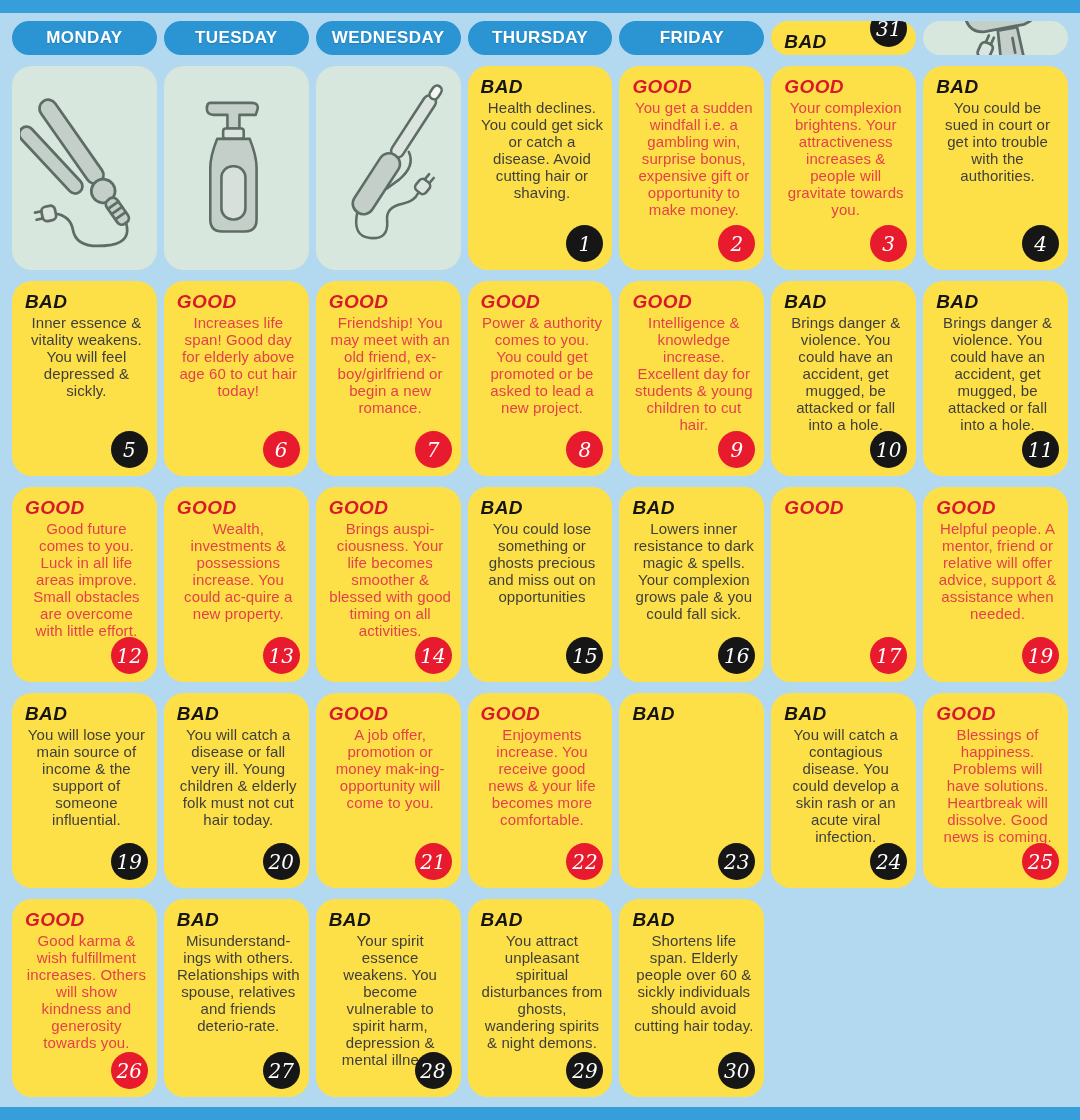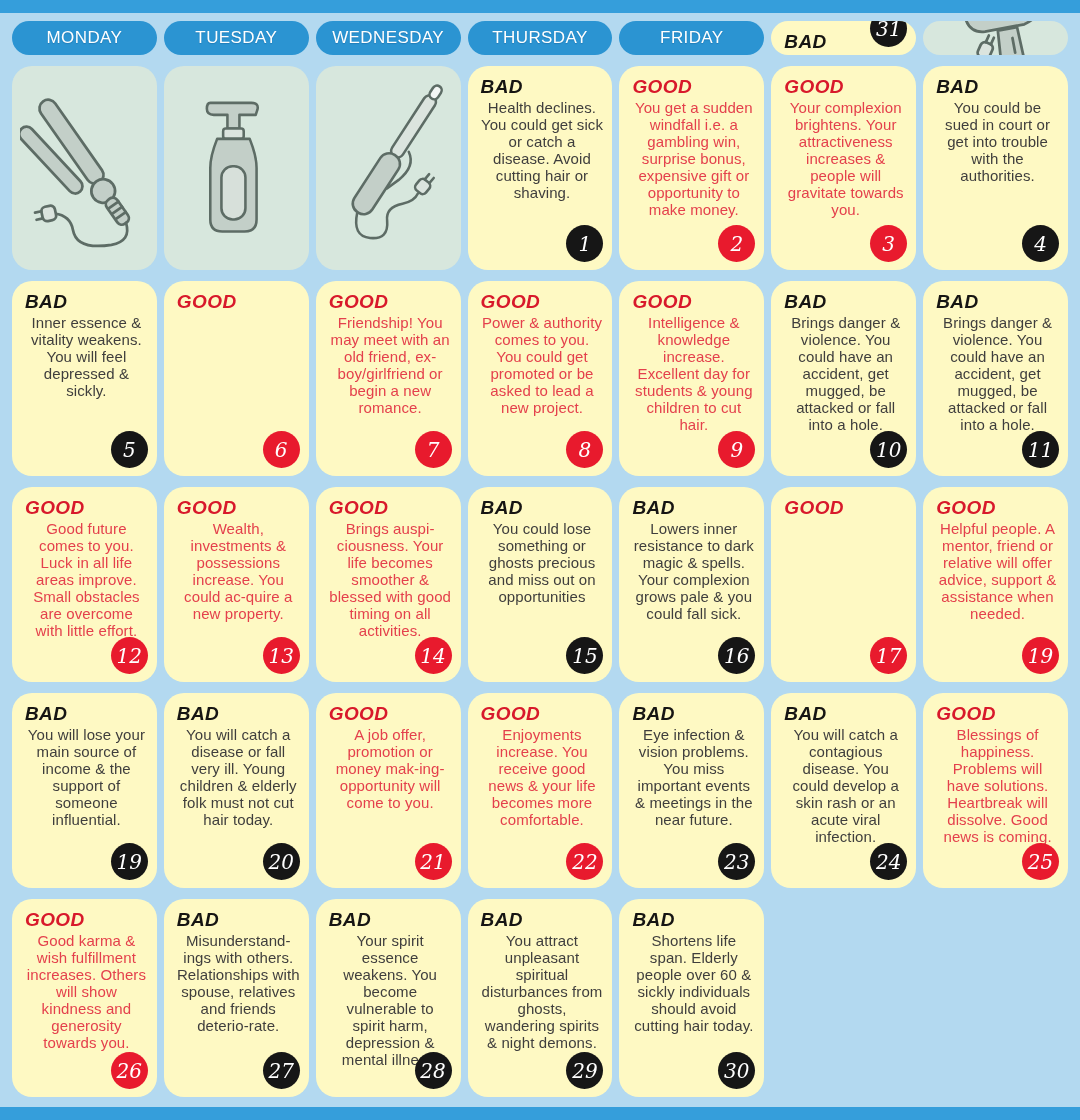--- a/index.html
+++ b/index.html
@@ -15,25 +15,25 @@
     position:absolute;top:13px;left:0;right:0;bottom:13px;
     padding:8px 12px 9px 12px;
     display:grid;
     grid-template-columns:repeat(7,1fr);
     grid-template-rows:34px 204px 195px 195px 195px 198px;
     column-gap:7px;row-gap:11px;
   }
   .pill{
     background:#2b94d2;border-radius:17px;
     display:flex;align-items:center;justify-content:center;
-    color:#ffffff;font-weight:normal;font-size:17px;letter-spacing:0.4px;
+    color:#ffffff;font-weight:bold;font-size:17px;letter-spacing:0.4px;
     text-shadow:0 1px 1px rgba(0,60,110,0.25);
   }
   .card{
-    background:#fef9c3;border-radius:20px;position:relative;overflow:hidden;
+    background:#fde047;border-radius:20px;position:relative;overflow:hidden;
     padding:10px 9px 18px 13px;
   }
   .card .title{
     font-weight:bold;font-style:italic;font-size:19px;letter-spacing:0.4px;
     margin:0 0 2px 0;
   }
   .card .text{font-size:15px;line-height:1.13;letter-spacing:0.1px;text-align:center;}
   .card.bad .title{color:#161513;}
   .card.bad .text{color:#3f3e3d;}
   .card.good .title{color:#d8192b;}
@@ -145,20 +145,21 @@
     <div class="text">You could be sued in court or get into trouble with the authorities.</div>
     <div class="badge">4</div>
   </div>
     <div class="card bad">
     <div class="title">BAD</div>
     <div class="text">Inner essence &amp; vitality weakens. You will feel depressed &amp; sickly.</div>
     <div class="badge">5</div>
   </div>
     <div class="card good">
     <div class="title">GOOD</div>
+    <div class="text">Increases life span! Good day for elderly above age 60 to cut hair today!</div>
     <div class="badge">6</div>
   </div>
     <div class="card good">
     <div class="title">GOOD</div>
     <div class="text">Friendship! You may meet with an old friend, ex-boy/girlfriend or begin a new romance.</div>
     <div class="badge">7</div>
   </div>
     <div class="card good">
     <div class="title">GOOD</div>
     <div class="text">Power &amp; authority comes to you. You could get promoted or be asked to lead a new project.</div>
@@ -228,21 +229,20 @@
     <div class="text">A job offer, promotion or money mak-ing-opportunity will come to you.</div>
     <div class="badge">21</div>
   </div>
     <div class="card good">
     <div class="title">GOOD</div>
     <div class="text">Enjoyments increase. You receive good news &amp; your life becomes more comfortable.</div>
     <div class="badge">22</div>
   </div>
     <div class="card bad">
     <div class="title">BAD</div>
-    <div class="text">Eye infection &amp; vision problems. You miss important events &amp; meetings in the near future.</div>
     <div class="badge">23</div>
   </div>
     <div class="card bad">
     <div class="title">BAD</div>
     <div class="text">You will catch a contagious disease. You could develop a skin rash or an acute viral infection.</div>
     <div class="badge">24</div>
   </div>
     <div class="card good">
     <div class="title">GOOD</div>
     <div class="text">Blessings of happiness. Problems will have solutions. Heartbreak will dissolve. Good news is coming.</div>

